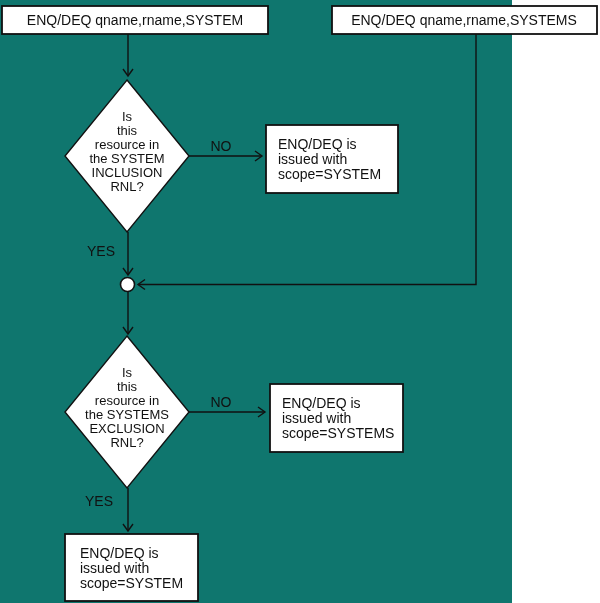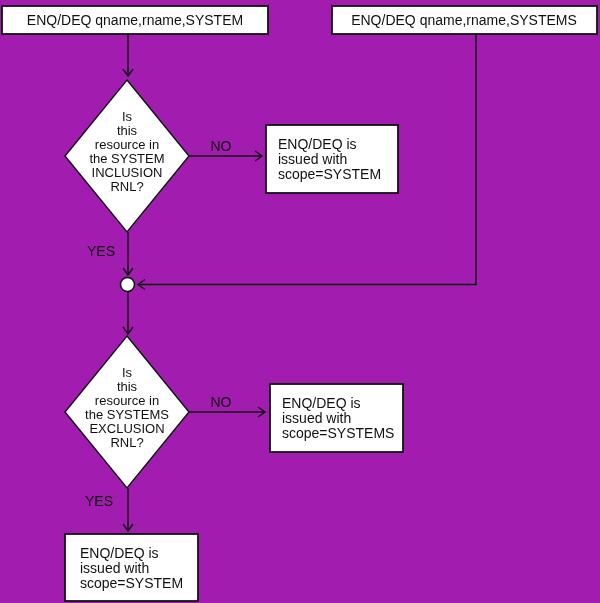--- a/index.html
+++ b/index.html
@@ -1,20 +1,20 @@
 <!DOCTYPE html>
 <html><head>
 <meta charset="utf-8">
 <style>
   html, body { margin: 0; padding: 0; background: #ffffff; }
   .stage {
     position: relative;
-    width: 600px;
+    width: 512px;
     height: 603px;
-    background: #a21caf;
+    background: #0f766e;
     font-family: "Liberation Sans", "DejaVu Sans", sans-serif;
   }
   svg text {
     font-family: "Liberation Sans", "DejaVu Sans", sans-serif;
     fill: #111111;
     stroke: none;
   }
   .box-label   { font-size: 14px; }
   .cell-text   { font-size: 14px; }
   .branch-text { font-size: 14px; }

